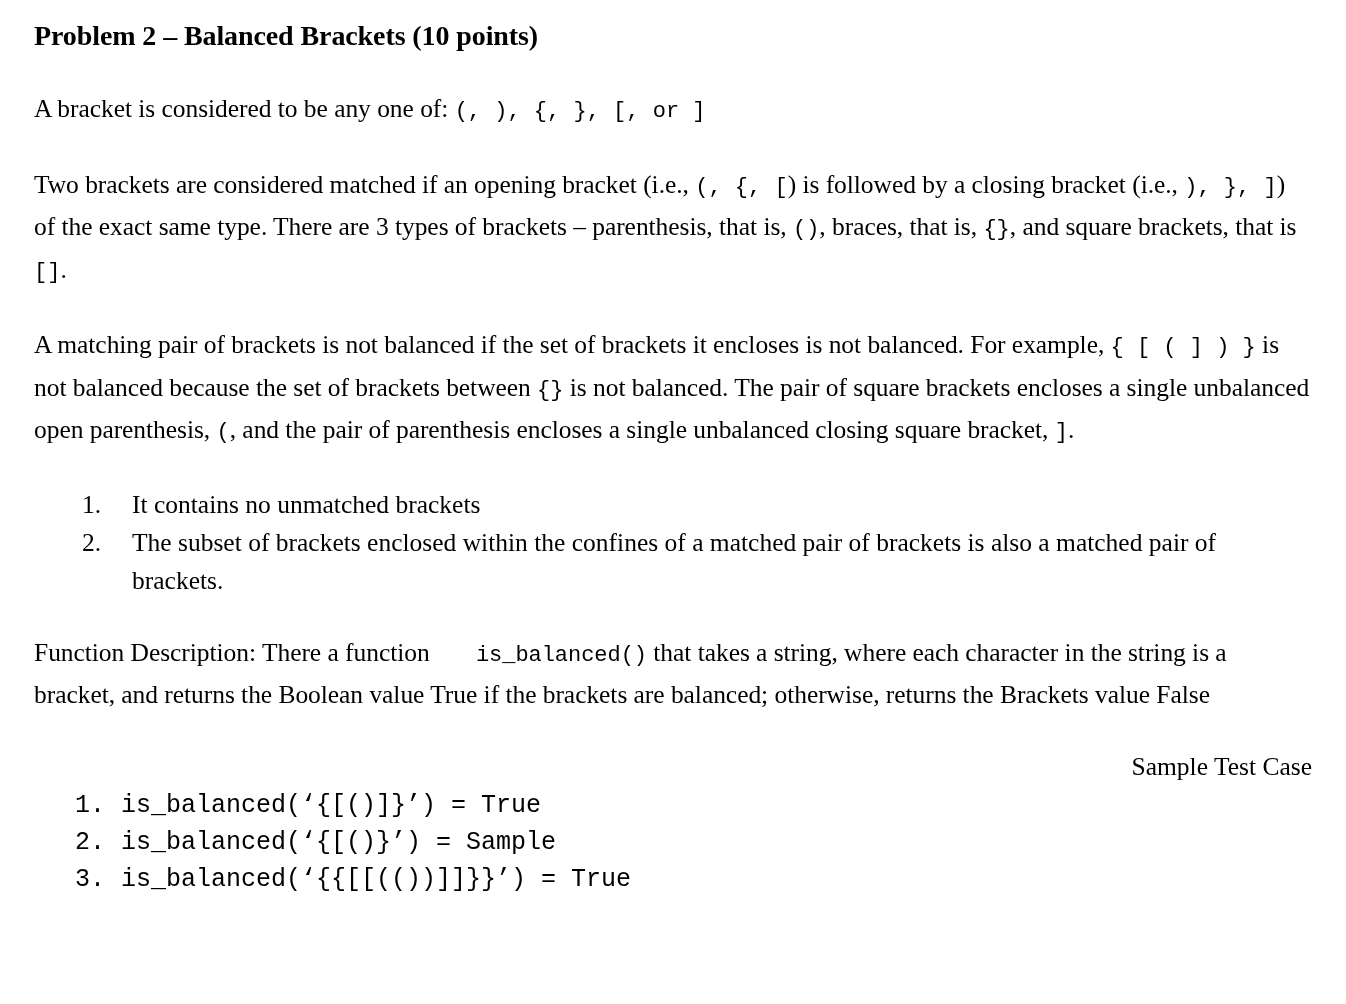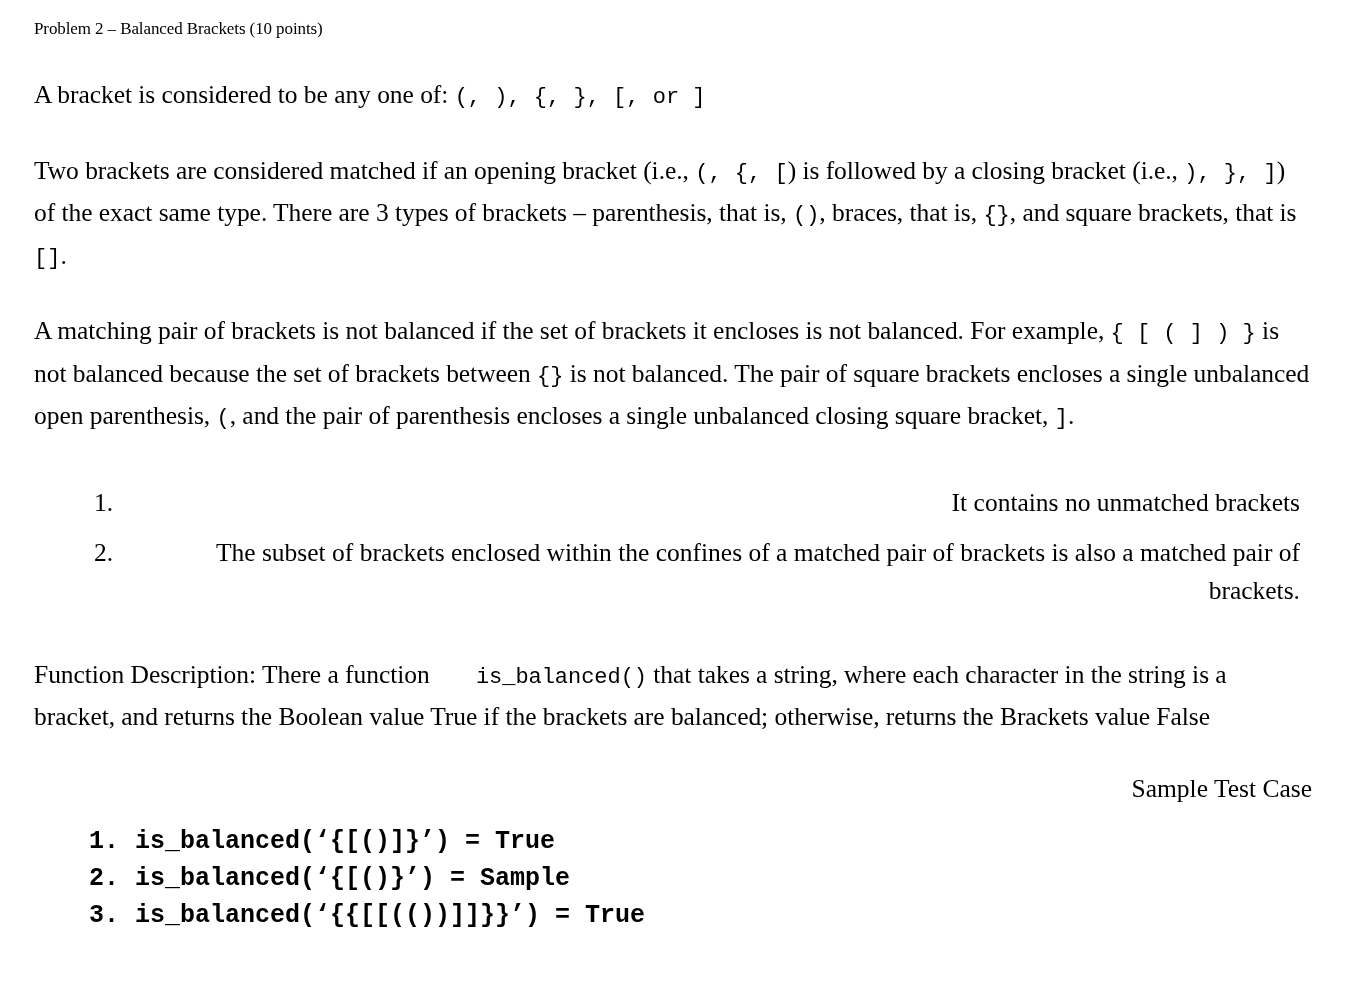--- a/index.html
+++ b/index.html
@@ -14,22 +14,22 @@
     font-family: "Liberation Serif", "DejaVu Serif", serif;
     color: #000000;
     -webkit-font-smoothing: antialiased;
   }
   .page {
     padding: 18px 34px 0 34px;
     box-sizing: border-box;
     width: 1346px;
   }
   .doc-title {
-    font-size: 17px;
-    font-weight: normal;
+    font-size: 28px;
+    font-weight: bold;
     letter-spacing: -0.1px;
     margin: 0 0 0 0;
     line-height: 1.25;
   }
   .para {
     font-size: 25.5px;
     line-height: 39.5px;
     margin: 0;
     letter-spacing: -0.05px;
   }
@@ -50,37 +50,35 @@
     padding: 0 0 0 0;
     list-style: none;
     counter-reset: cond;
   }
   ol.conditions > li {
     counter-increment: cond;
     font-size: 25.5px;
     line-height: 38px;
     position: relative;
     padding-left: 98px;
-    margin: 12px;
-    text-align: right;
+    margin: 0;
   }
   ol.conditions > li::before {
     content: counter(cond) ".";
     position: absolute;
     left: 48px;
     top: 0;
     width: 40px;
     text-align: left;
   }
   .tests {
-    margin: 15px;
+    margin: 1px;
     padding: 0;
     list-style: none;
     counter-reset: tc;
-    font-weight: bold;
   }
   .tests > li {
     counter-increment: tc;
     font-family: "Liberation Mono", "DejaVu Sans Mono", monospace;
     font-size: 25px;
     line-height: 37px;
     position: relative;
     padding-left: 40px;
     white-space: pre;
   }

